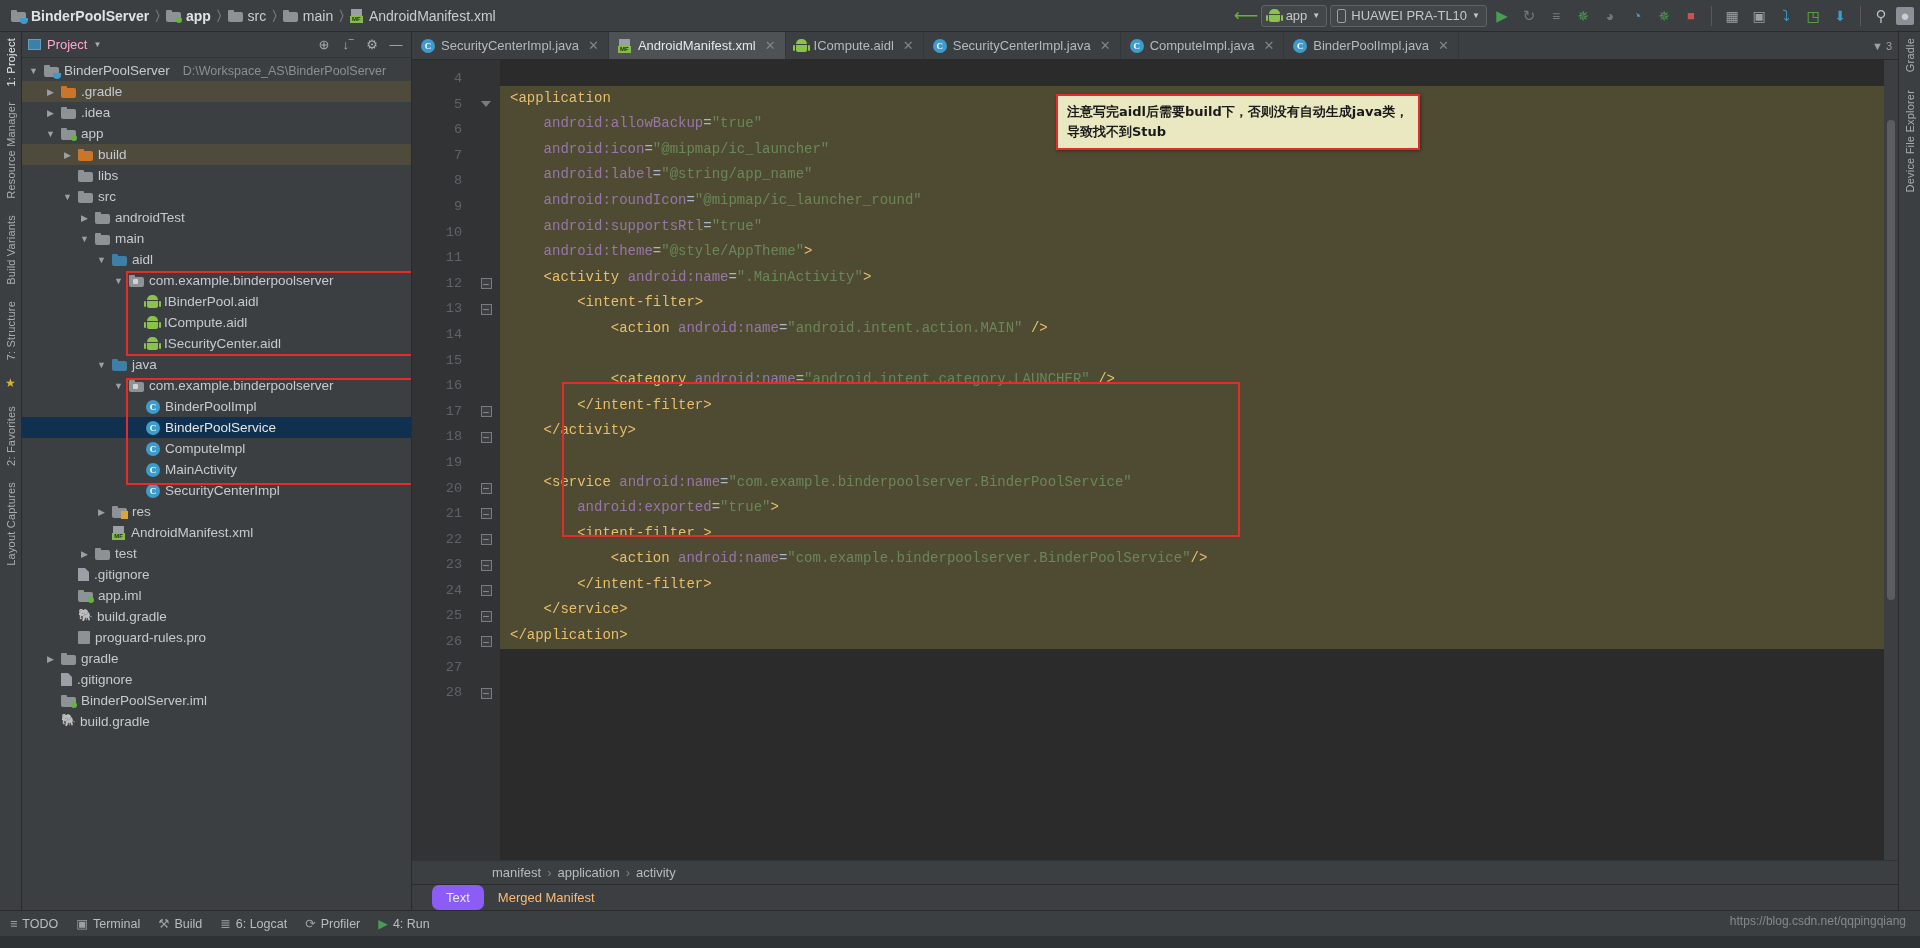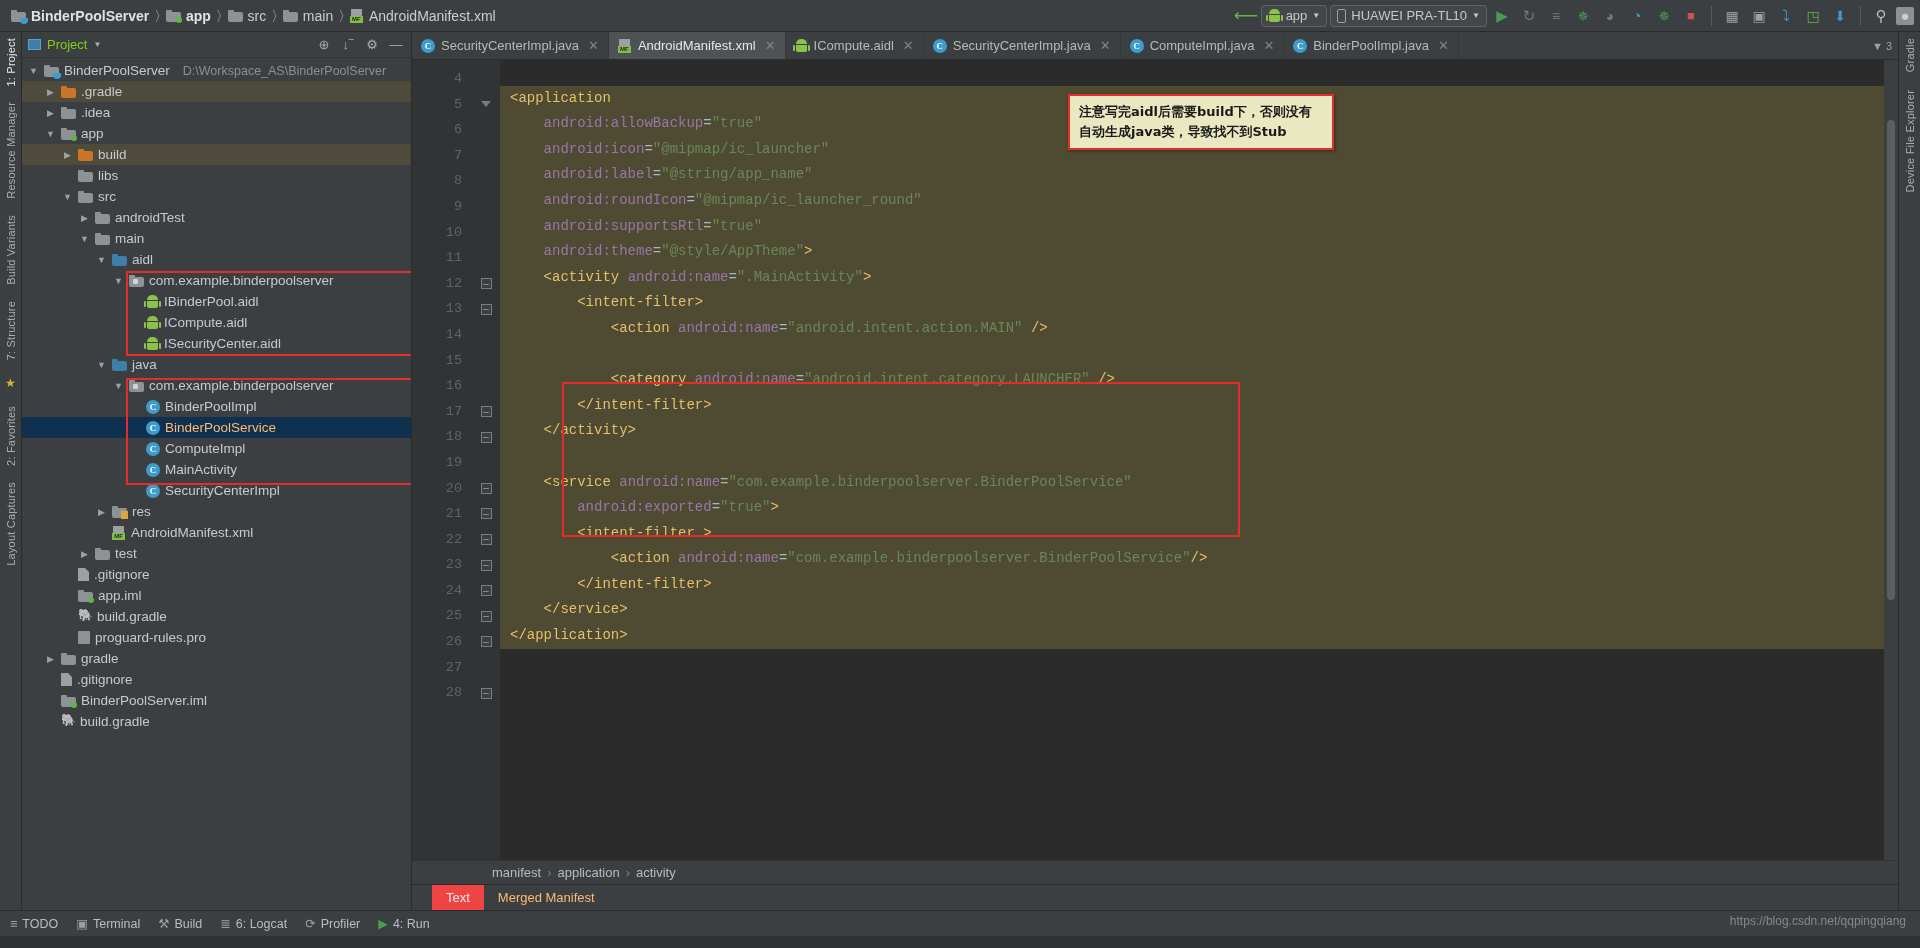--- a/index.html
+++ b/index.html
@@ -72,31 +72,31 @@
     padding-top: 6px; gap: 16px;
   }
   .vtab { writing-mode: vertical-rl; text-orientation: mixed; transform: rotate(180deg);
     font-size: 11px; color: #a9aeb2; white-space: nowrap; letter-spacing: .2px; cursor: default; }
   .vtab.active { color: #e6e9eb; }
   .vstar { color: #d8b33a; font-size: 12px; }
 
   
   .projpanel { width: 390px; background: #3c3f41; display: flex; flex-direction: column; flex: none; border-right: 1px solid #2b2b2b; }
   .projhead { height: 26px; display: flex; align-items: center; gap: 6px; padding: 0 6px; border-bottom: 1px solid #323537; }
-  .projhead .title { font-size: 13px; color: #84cc16; }
+  .projhead .title { font-size: 13px; color: #f9a8d4; }
   .projhead .sp { flex: 1; }
   .ph-ico { width: 18px; height: 18px; display: flex; align-items: center; justify-content: center; color: #a9aeb2; font-size: 13px; }
   .tree { flex: 1; overflow: hidden; padding-top: 2px; position: relative; font-size: 13.5px; }
   .row { height: 21px; display: flex; align-items: center; gap: 5px; white-space: nowrap; padding-left: 6px; }
   .row .tw { width: 11px; display: inline-flex; justify-content: center; color: #9aa0a5; font-size: 9px; flex: none; }
   .row .lbl { color: #c5cad0; }
   .row .sub { color: #8a8f94; margin-left: 8px; font-size: 12.5px; }
   .row.hl { background: #4e4b3c; }
   .row.sel { background: #103050; }
-  .row.sel .lbl { color: #fdba74; }
+  .row.sel .lbl { color: #e5e5e5; }
 
   
   .annot { position: absolute; border: 2px solid #e62b2b; pointer-events: none; }
 
   
   .editorwrap { flex: 1; display: flex; flex-direction: column; min-width: 0; background: #2b2b2b; }
   .tabsbar { height: 28px; background: #3c3f41; display: flex; align-items: stretch; border-bottom: 1px solid #2b2b2b; overflow: hidden; }
   .etab { display: flex; align-items: center; gap: 6px; padding: 0 9px; font-size: 13px; color: #b4b9bd; border-right: 1px solid #343739; white-space: nowrap; }
   .etab.active { background: #4e5254; color: #e4e7ea; }
   .etab .x { color: #80858a; font-size: 13px; margin-left: 3px; }
@@ -130,21 +130,21 @@
 
   
   .scrollstrip { width: 14px; background: #3c3f41; flex: none; position: relative; }
   .scrollthumb { position: absolute; left: 3px; width: 8px; background: #5a5e60; border-radius: 4px; }
 
   
   .codecrumb { height: 24px; background: #3c3f41; display: flex; align-items: center; gap: 6px; padding-left: 80px; font-size: 13px; color: #b6bbc0; border-top: 1px solid #323537; }
   .codecrumb .sep { color: #7d8185; }
   .viewtabs { height: 26px; background: #3c3f41; display: flex; align-items: stretch; border-top: 1px solid #2b2b2b; padding-left: 20px; }
   .vtabbtn { padding: 0 14px; display: flex; align-items: center; font-size: 13px; color: #fdba74; }
-  .vtabbtn.active { background: #ef4444; color: #e6e9ec; }
+  .vtabbtn.active { background: #8b5cf6; color: #e6e9ec; border-radius: 7px; }
 
   
   .rstrip { width: 22px; background: #3c3f41; border-left: 1px solid #2b2b2b; display: flex; flex-direction: column; align-items: center; padding-top: 6px; gap: 18px; flex: none; }
 
   
   .statusbar { height: 26px; background: #3c3f41; border-top: 1px solid #2b2b2b; display: flex; align-items: center; gap: 18px; padding: 0 10px; flex: none; font-size: 12.5px; color: #b8bdc1; }
   .sbitem { display: flex; align-items: center; gap: 5px; }
   .sb-sp { flex: 1; }
   .watermark { color: #8c9195; font-size: 12px; opacity: .9; }
   .bottombar { height: 12px; background: #2f3234; display: flex; align-items: center; justify-content: center; }
@@ -628,21 +628,21 @@
               <div class="cline shade"></div>
               <div class="cline shade"><span class="plain">    </span><span class="tag">&lt;service </span><span class="attr">android:name</span><span class="plain">=</span><span class="val">"com.example.binderpoolserver.BinderPoolService"</span></div>
               <div class="cline shade"><span class="plain">        </span><span class="attr">android:exported</span><span class="plain">=</span><span class="val">"true"</span><span class="tag">&gt;</span></div>
               <div class="cline shade"><span class="plain">        </span><span class="tag">&lt;intent-filter &gt;</span></div>
               <div class="cline shade"><span class="plain">            </span><span class="tag">&lt;action </span><span class="attr">android:name</span><span class="plain">=</span><span class="val">"com.example.binderpoolserver.BinderPoolService"</span><span class="tag">/&gt;</span></div>
               <div class="cline shade"><span class="plain">        </span><span class="tag">&lt;/intent-filter&gt;</span></div>
               <div class="cline shade"><span class="plain">    </span><span class="tag">&lt;/service&gt;</span></div>
               <div class="cline shade"><span class="tag">&lt;/application&gt;</span></div>
               <div class="cline"></div>
             </div>
-          <div class="tooltip" style="left:568px; top:34px; width:266px;">注意写完aidl后需要build下，否则没有自动生成java类，导致找不到Stub</div>
+          <div class="tooltip" style="left:556px; top:34px; width:364px;">注意写完aidl后需要build下，否则没有自动生成java类，导致找不到Stub</div>
           <div class="codeannot" style="left:62px; top:322px; width:678px; height:155px;"></div>
         </div>
         <div class="scrollstrip">
           <div class="scrollthumb" style="top:60px;height:480px;"></div>
         </div>
       </div>
 
       <div class="codecrumb" id="codecrumb">
           <span>manifest</span>
           <span class="sep">›</span>

